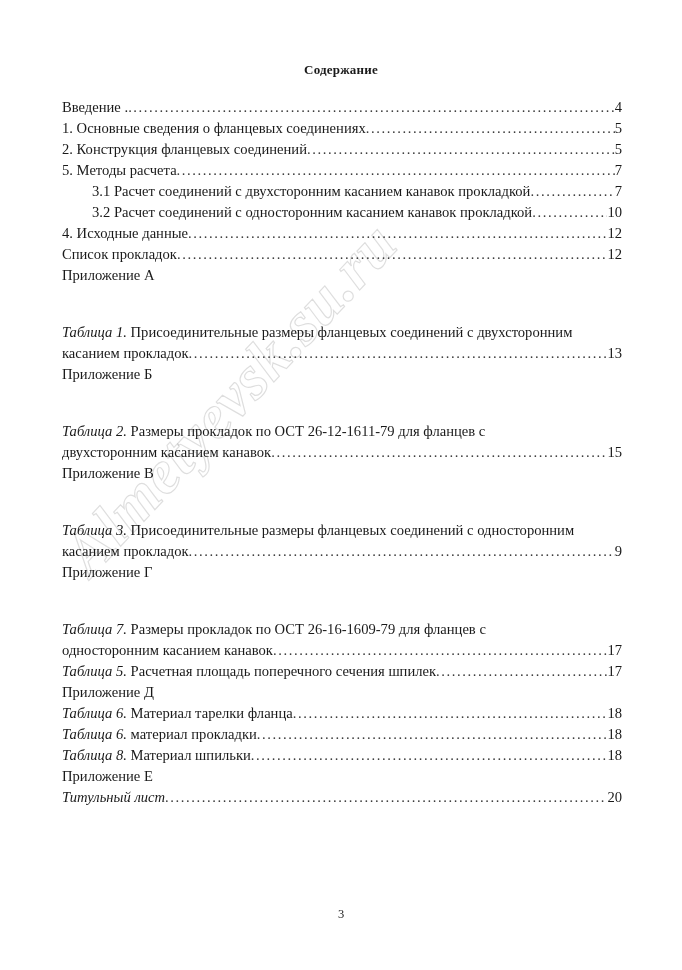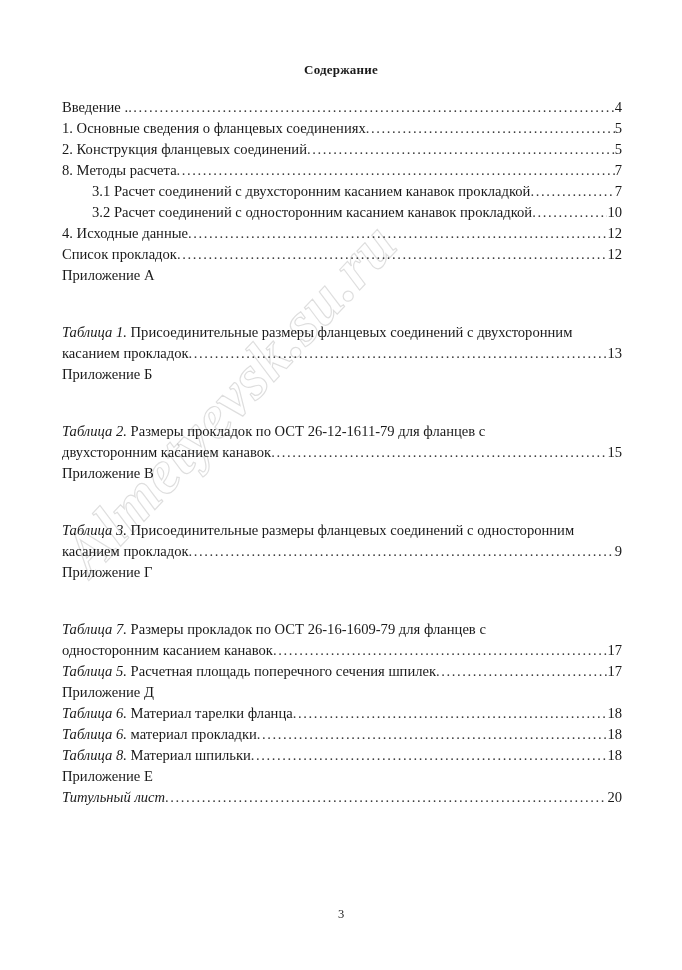--- a/index.html
+++ b/index.html
@@ -149,21 +149,21 @@
         <span class="toc-label">1. Основные сведения о фланцевых соединениях</span>
         <span class="toc-leader"></span>
         <span class="toc-page">5</span>
       </div>
       <div class="toc-line">
         <span class="toc-label">2. Конструкция фланцевых соединений</span>
         <span class="toc-leader"></span>
         <span class="toc-page">5</span>
       </div>
       <div class="toc-line">
-        <span class="toc-label">8. Методы расчета</span>
+        <span class="toc-label">5. Методы расчета</span>
         <span class="toc-leader"></span>
         <span class="toc-page">7</span>
       </div>
       <div class="toc-line indent">
         <span class="toc-label">3.1 Расчет соединений с двухсторонним касанием канавок прокладкой</span>
         <span class="toc-leader"></span>
         <span class="toc-page">7</span>
       </div>
       <div class="toc-line indent">
         <span class="toc-label">3.2 Расчет соединений с односторонним касанием канавок прокладкой</span>

